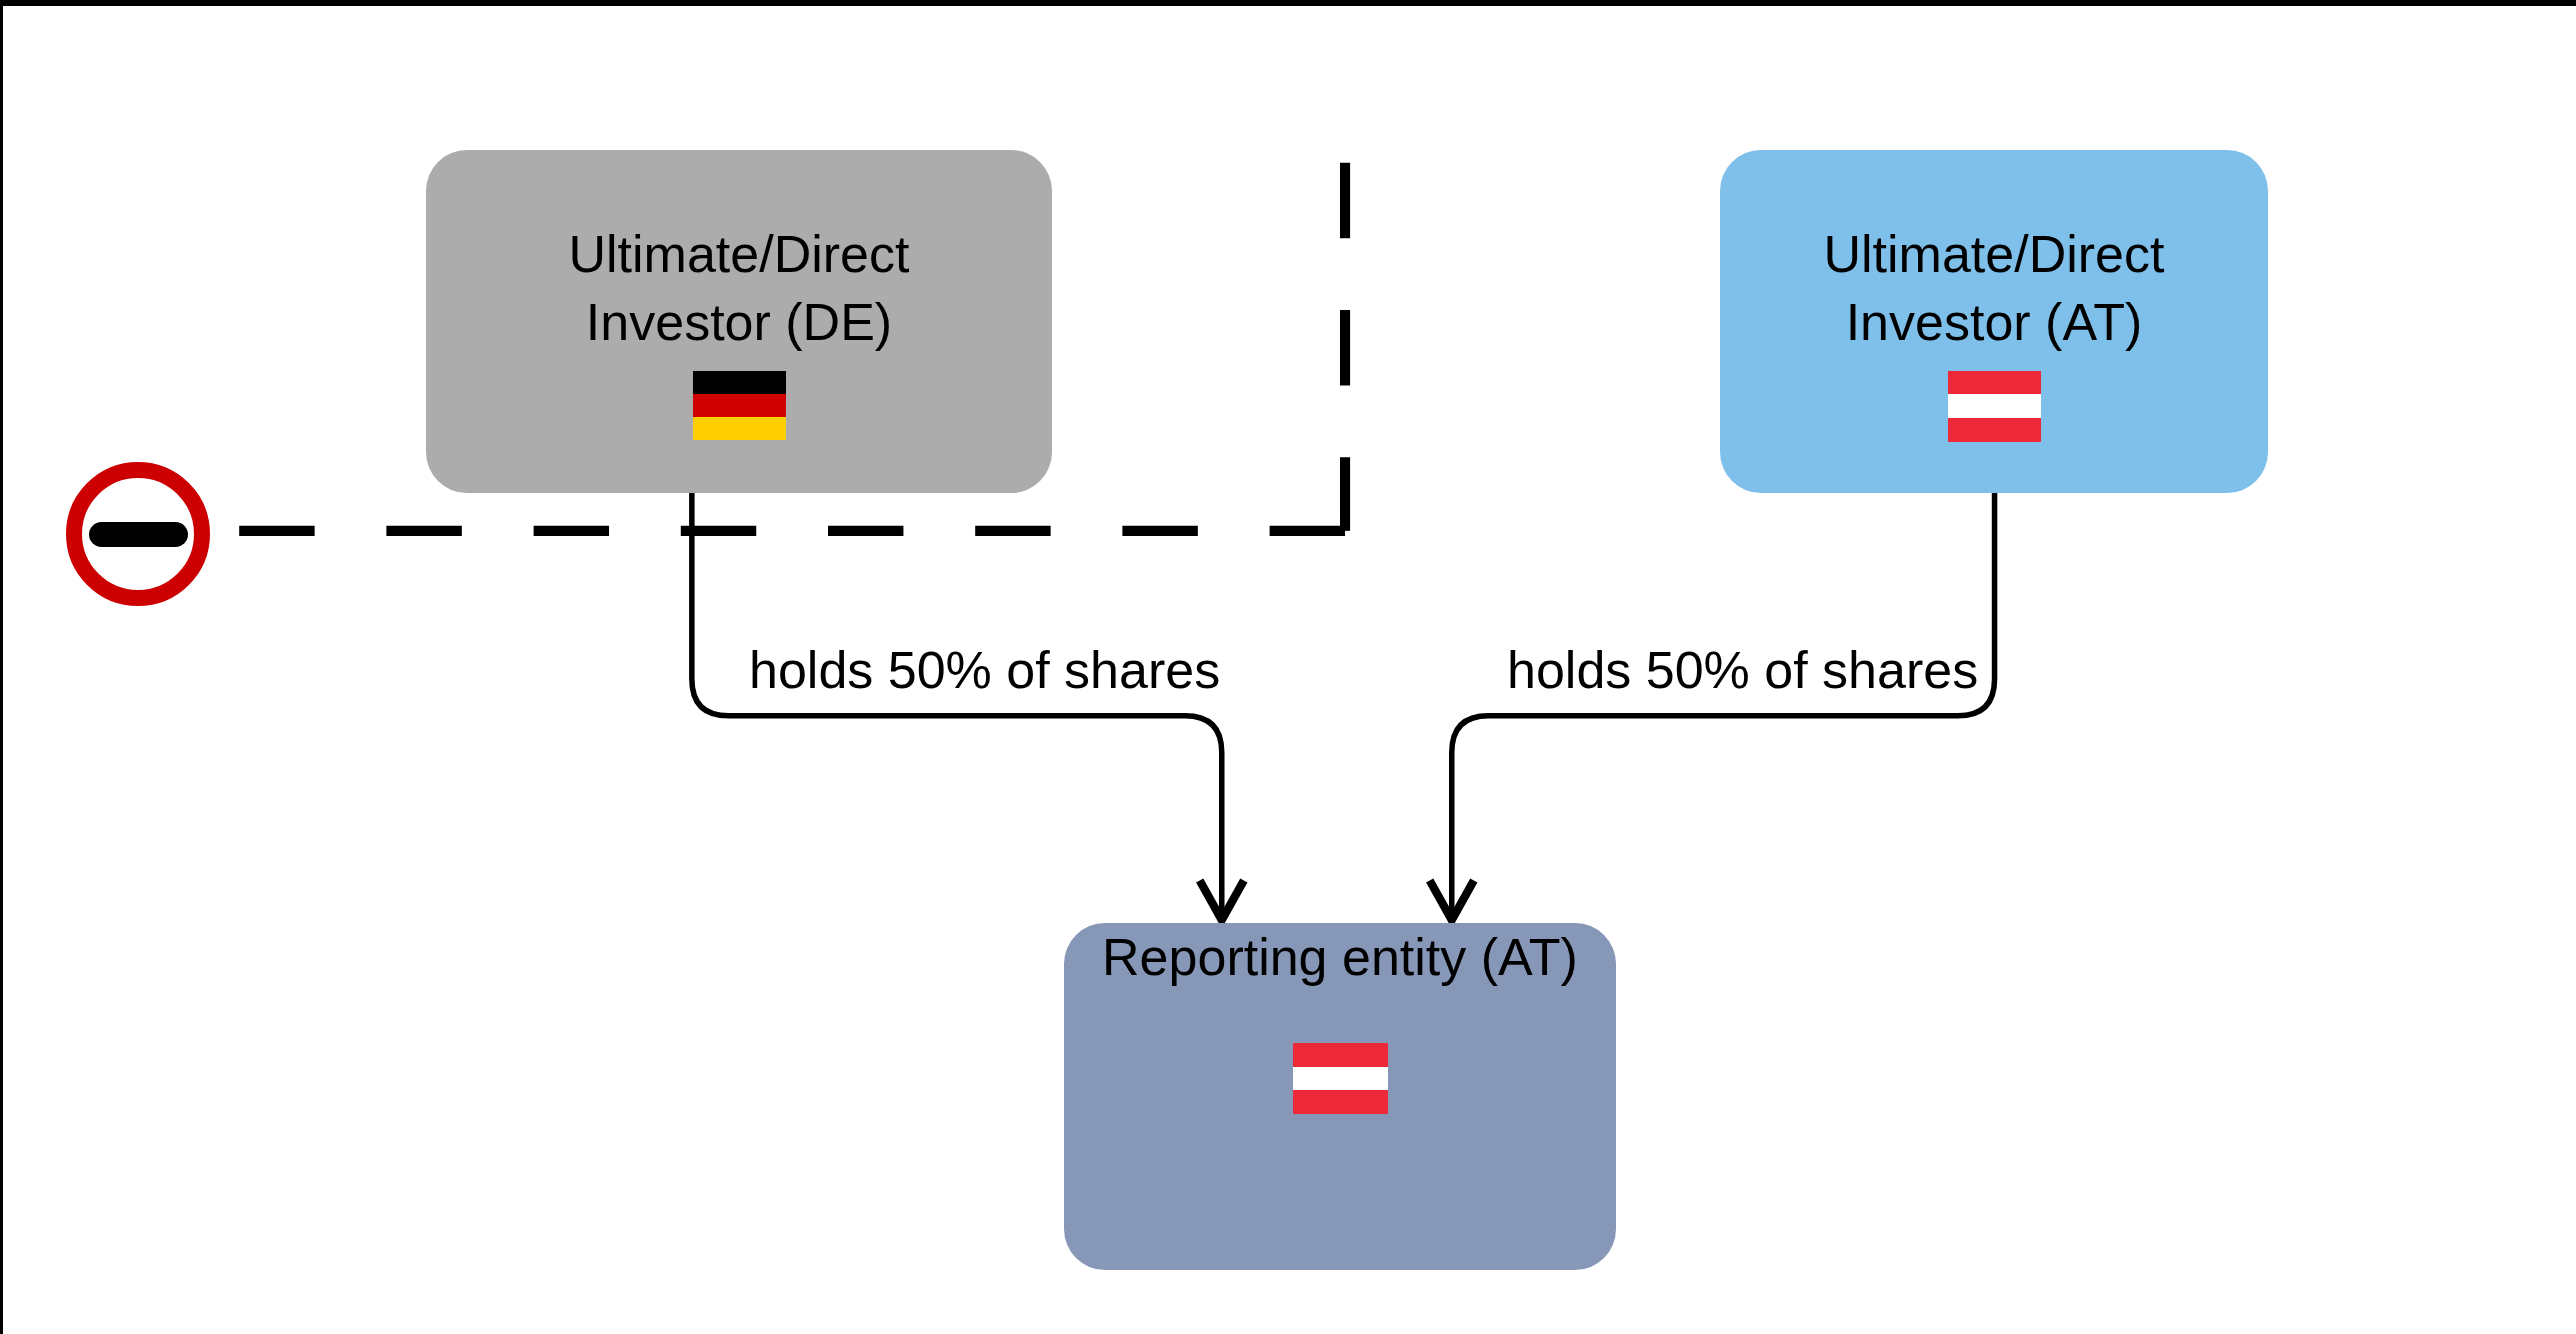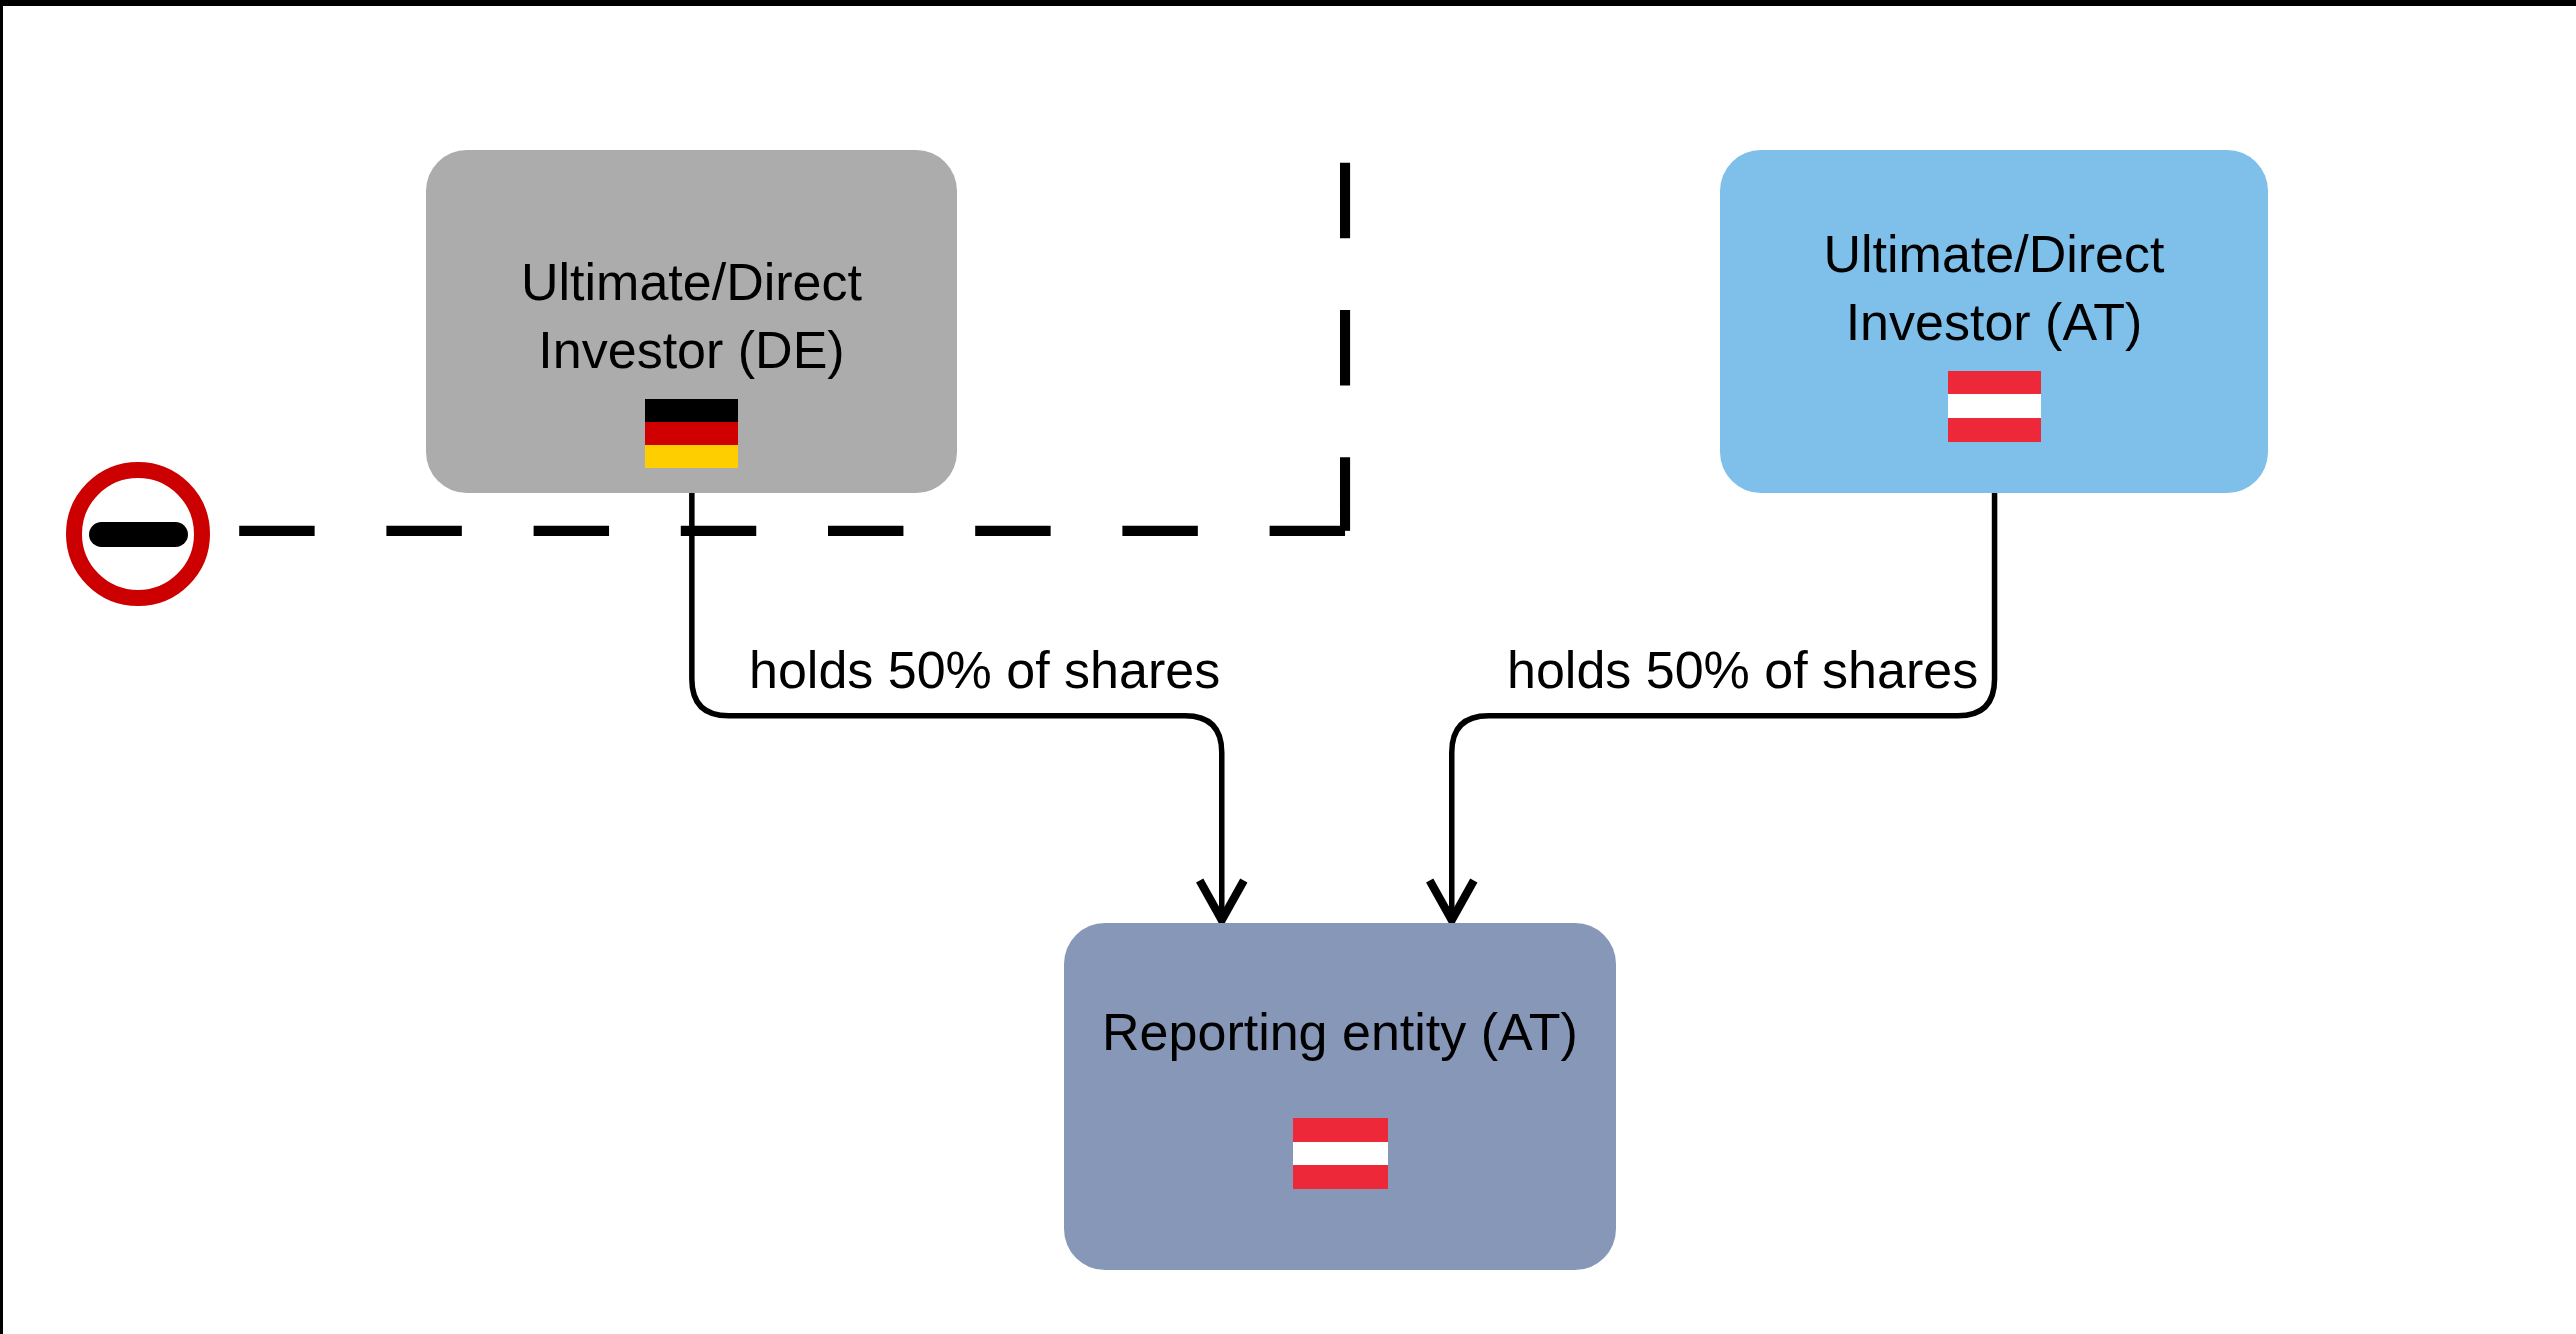--- a/index.html
+++ b/index.html
@@ -18,25 +18,25 @@
   .node{
     position:absolute;
     border-radius:41px;
     display:flex;flex-direction:column;align-items:center;
     box-sizing:border-box;
   }
   .node-label{
     font-size:52px;line-height:68px;color:#000;
     text-align:center;white-space:normal;
   }
-  .node-investor-de{left:426px;top:150px;width:531px;height:343px;padding-top:98px;}
+  .node-investor-de{left:426px;top:150px;width:626px;height:343px;padding-top:70px;}
   .node-investor-de .node-label{width:460px;}
   .node-investor-at{left:1720px;top:150px;width:548px;height:343px;padding-top:70px;}
   .node-investor-at .node-label{width:469px;}
-  .node-reporting{left:1064px;top:923px;width:552px;height:347px;padding-top:75px;}
+  .node-reporting{left:1064px;top:923px;width:552px;height:347px;}
   .node-reporting .node-label{width:534px;}
 
   .flag{display:flex;flex-direction:column;overflow:hidden;}
   .flag .stripe{flex:1;}
   .flag-de{width:93px;height:69px;margin-top:14.7px;}
   .flag-at{width:93px;height:71px;margin-top:14.7px;}
   .flag-reporting{width:95px;height:71px;margin-top:52px;}
 
   .edge-label{
     position:absolute;top:642px;

